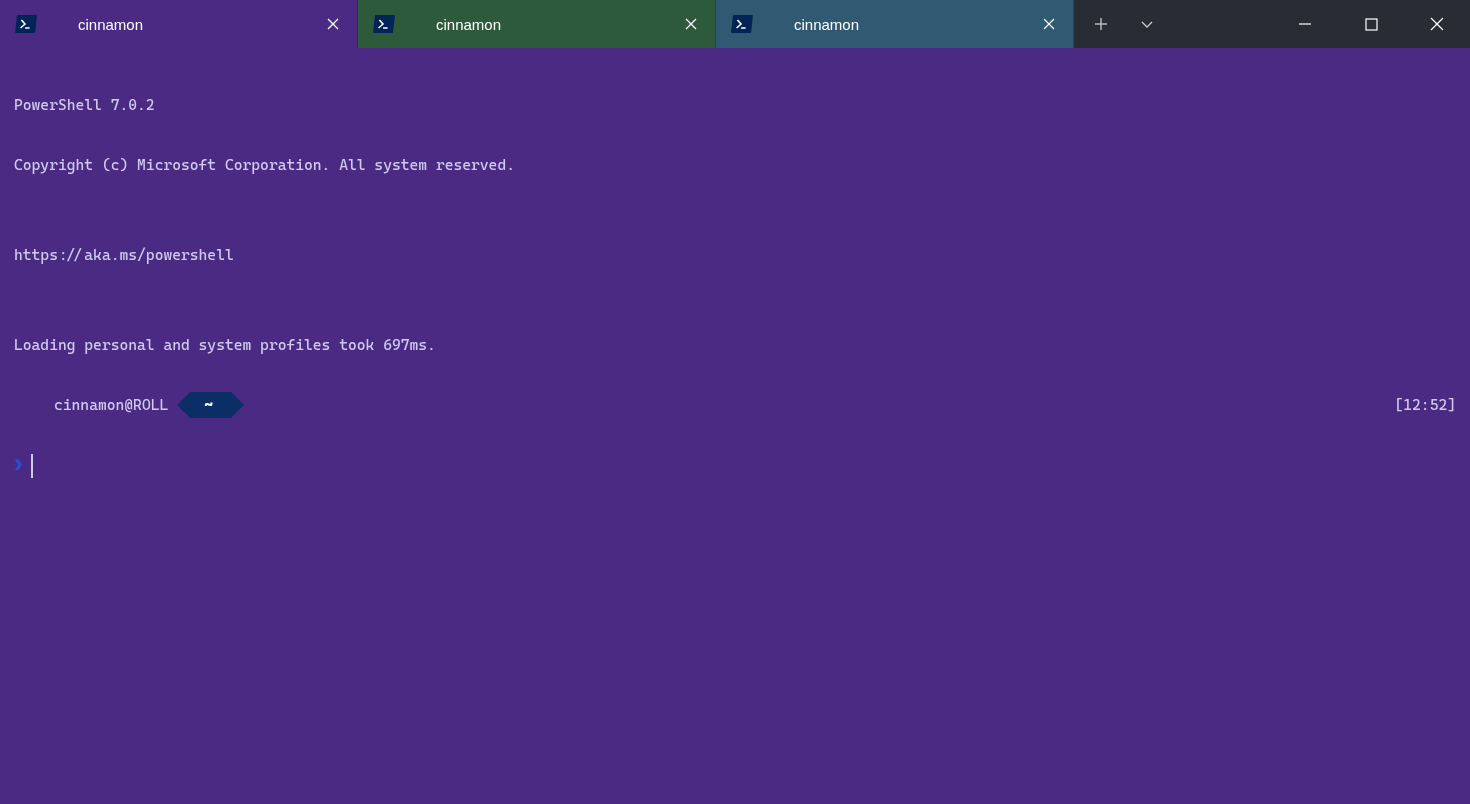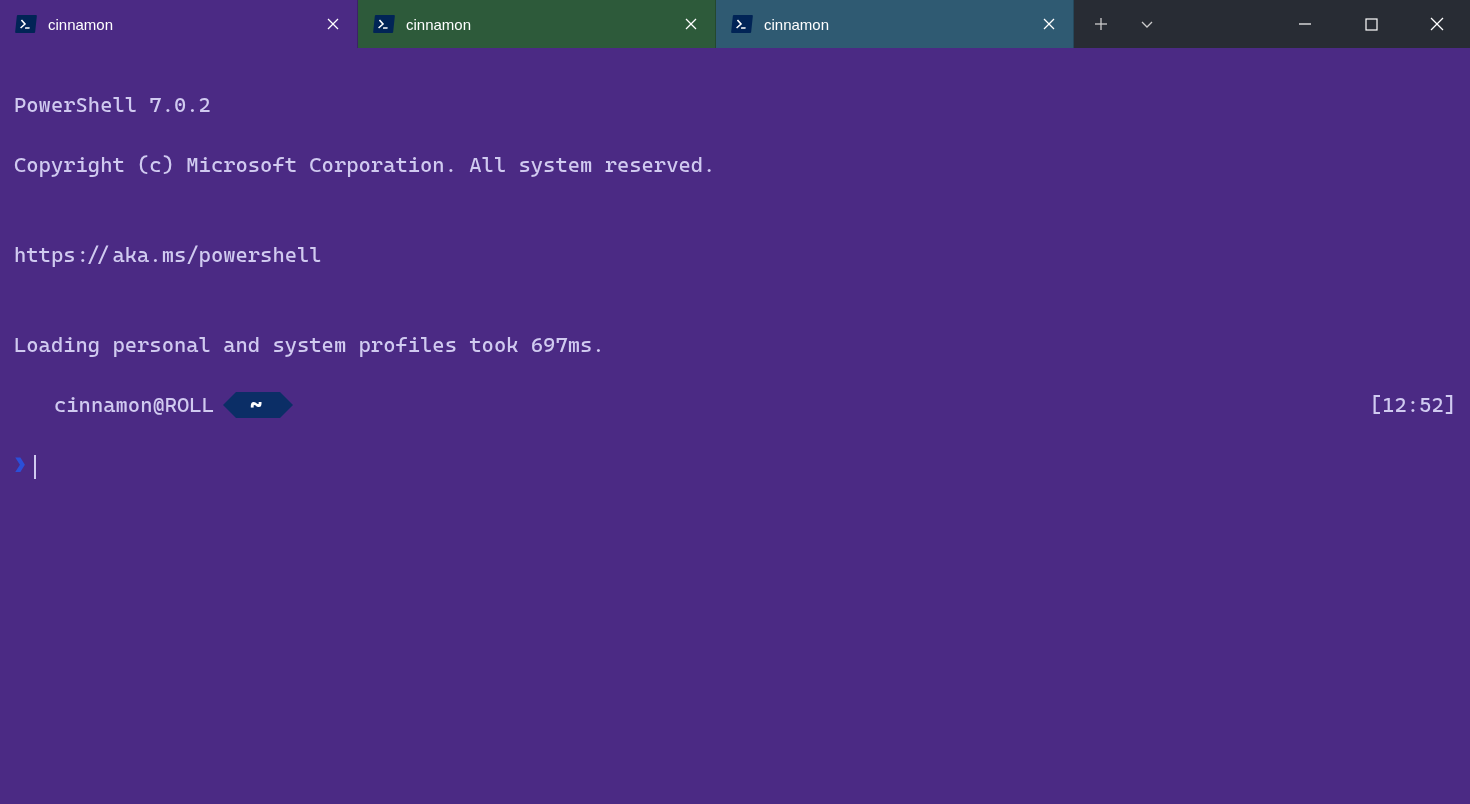--- a/index.html
+++ b/index.html
@@ -14,20 +14,21 @@
   .tab {
     display: flex;
     align-items: center;
     padding: 0 10px 0 16px;
     min-width: 358px;
     position: relative;
     cursor: pointer;
     font-family: "Segoe UI", sans-serif;
     font-size: 15px;
     border-right: 1px solid rgba(0,0,0,0.2);
+    gap: 30px;
   }
   .tab.active { background: #4b2a84; }
   .tab.green  { background: #2d5a3a; }
   .tab.blue   { background: #2f5a72; }
   .tab-icon {
     width: 20px;
     height: 20px;
     margin-right: 12px;
     display: flex;
     align-items: center;
@@ -69,21 +70,21 @@
     display: flex;
     align-items: center;
     justify-content: center;
     color: #ffffff;
     cursor: pointer;
   }
   .terminal {
     background: #4b2a84;
     color: #d0caf0;
     padding: 12px 14px;
-    font-size: 21px;
+    font-size: 15px;
     line-height: 30px;
     white-space: pre;
     font-family: "Cascadia Code", "Cascadia Mono", "Consolas", monospace;
     height: calc(804px - 48px);
   }
   .prompt-row {
     display: flex;
     align-items: center;
     justify-content: space-between;
   }

